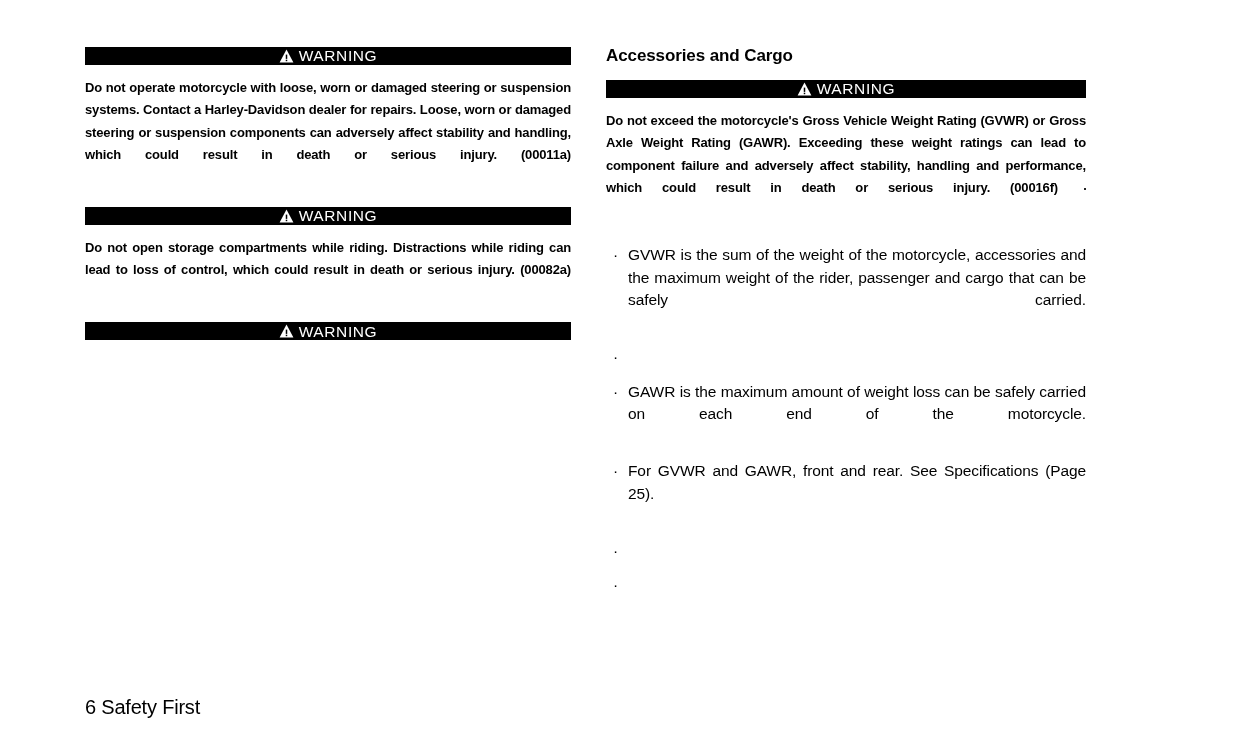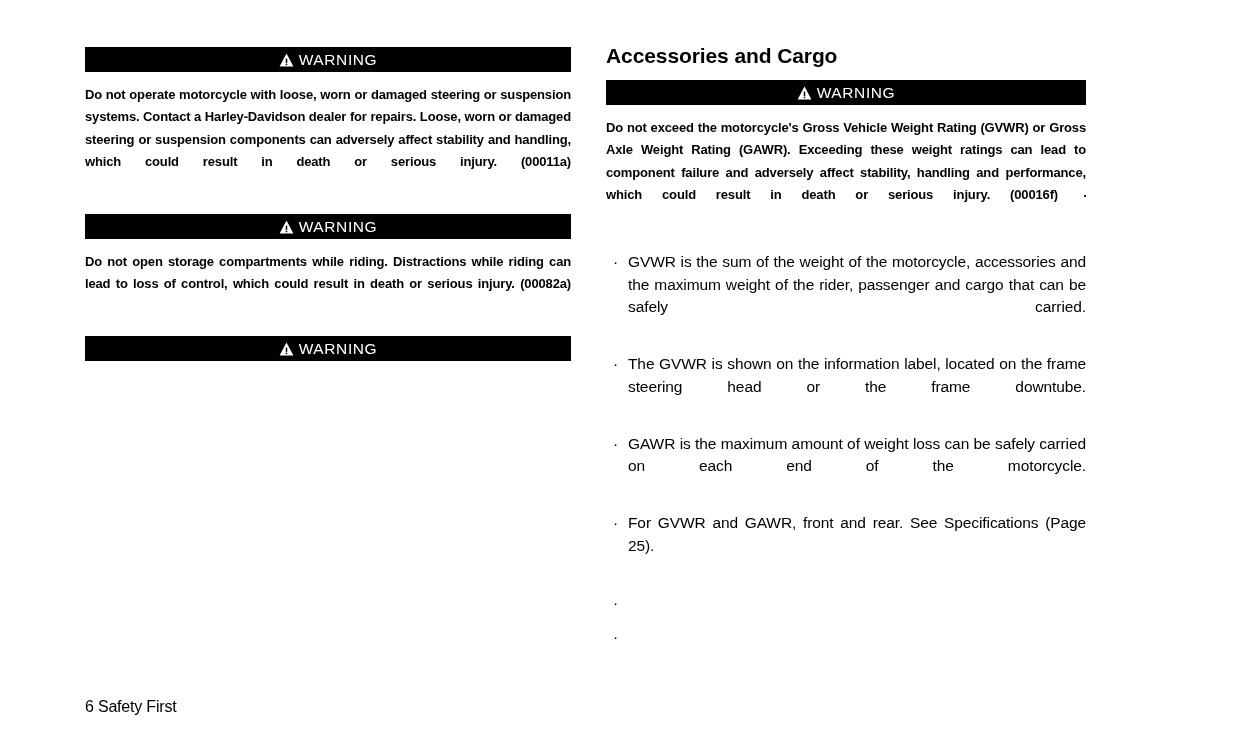--- a/index.html
+++ b/index.html
@@ -26,21 +26,21 @@
     position: absolute;
     top: 0;
   }
   .column-left  { left: 85px;  width: 486px; }
   .column-right { left: 606px; width: 480px; }
 
   
   .warning-banner {
     background: #000000;
     color: #ffffff;
-    height: 25px;
+    height: 18px;
     display: flex;
     align-items: center;
     justify-content: center;
     gap: 5px;
     letter-spacing: 0.6px;
   }
   .warning-banner .tri-icon {
     display: inline-block;
     width: 15px;
     height: 14px;
@@ -72,21 +72,21 @@
     display: inline-block;
     width: 100%;
   }
 
   .block-gap-1 { height: 47px; }   
   .gap-banner-text { height: 12px; }
   .gap-text-banner { height: 18px; }
 
   
   .section-heading {
-    font-size: 21px;
+    font-size: 17px;
     font-weight: bold;
     line-height: 23px;
     letter-spacing: -0.1px;
     white-space: nowrap;
   }
 
   
   .stray-dot {
     display: inline-block;
     width: 2px;
@@ -124,21 +124,21 @@
     top: 0;
     font-size: 15.5px;
     line-height: 22.5px;
   }
 
   
   .page-footer {
     position: absolute;
     left: 85px;
     top: 697px;
-    font-size: 16px;
+    font-size: 20px;
     line-height: 20px;
     letter-spacing: -0.2px;
     white-space: nowrap;
   }
 </style>
 </head>
 <body>
 
 <div class="page">
 
@@ -221,21 +221,20 @@
 
     <div style="height:22px"></div>
 
     <ul class="bullet-list">
       <li class="bullet-item">
         <span class="bullet-dot">·</span>
         <span>GVWR is the sum of the weight of the motorcycle, accessories and the maximum weight of the rider, passenger and cargo that can be safely carried.</span>
       </li>
       <li class="bullet-item">
         <span class="bullet-dot">·</span>
-        <span>The GVWR is shown on the information label, located on the frame steering head or the frame downtube.</span>
       </li>
       <li class="bullet-item">
         <span class="bullet-dot">·</span>
         <span>GAWR is the maximum amount of weight loss can be safely carried on each end of the motorcycle.</span>
       </li>
       <li class="bullet-item">
         <span class="bullet-dot">·</span>
         <span>For GVWR and GAWR, front and rear. See Specifications (Page 25).</span>
       </li>
       <li class="bullet-item">

